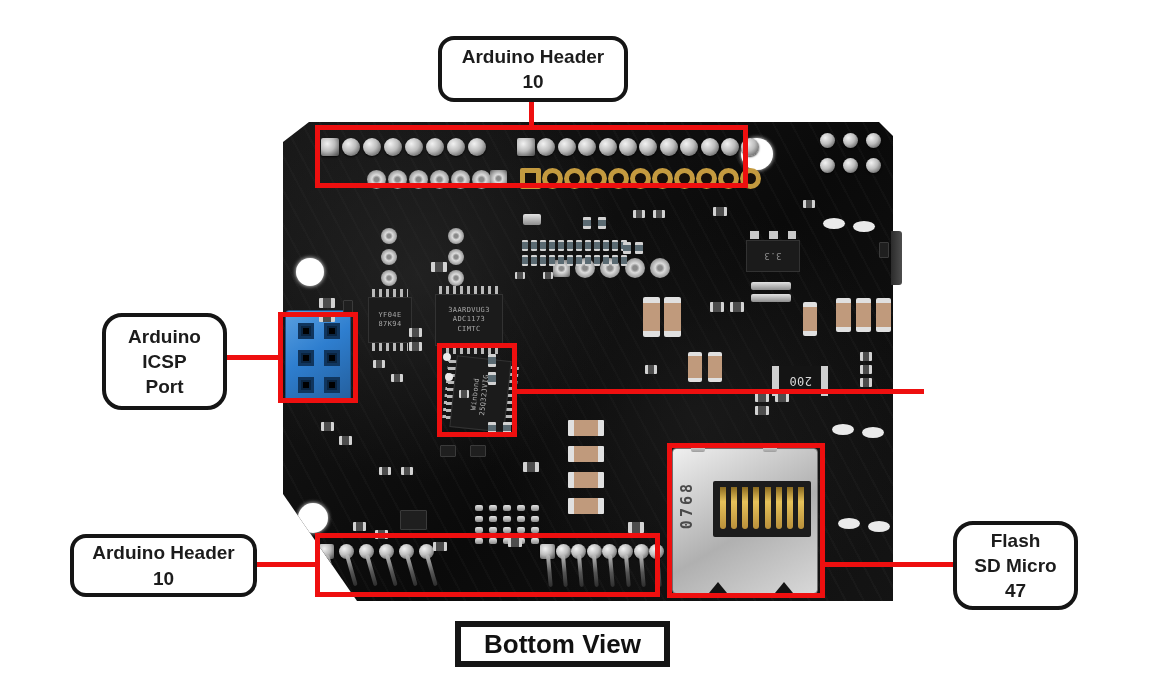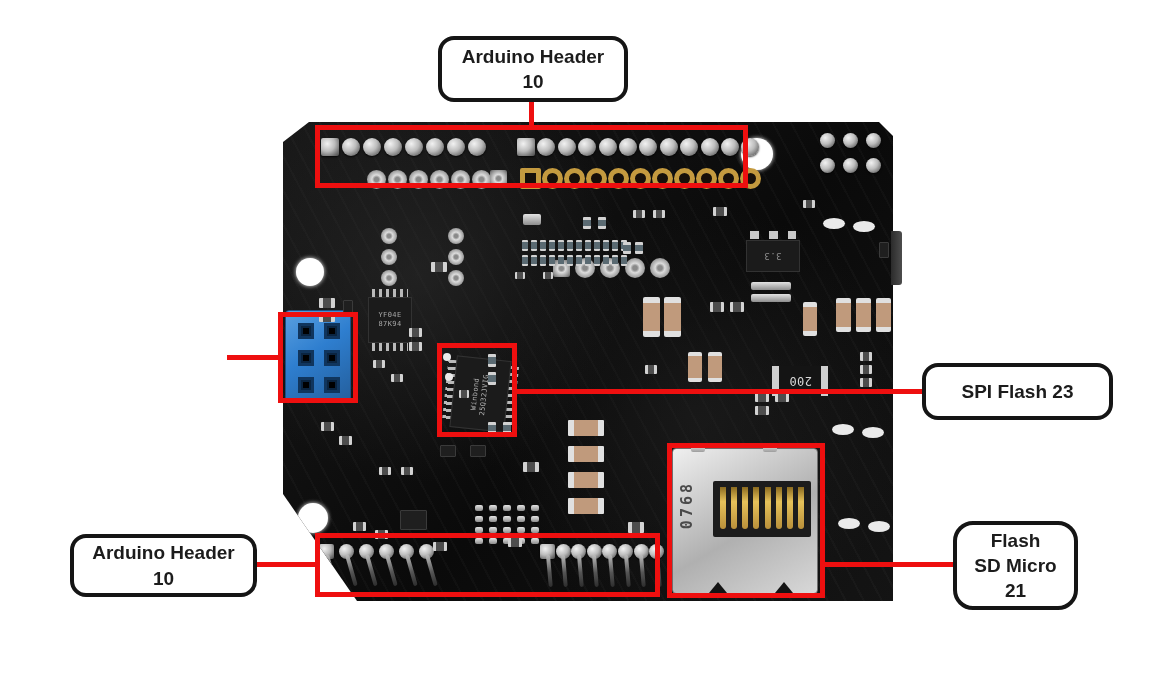--- a/index.html
+++ b/index.html
@@ -102,20 +102,25 @@
 </head>
 <body>
 
 <div class="canvas">
 
   <div class="board" id="board">
 
     <div class="chip" id="ic1">
       <span>YF04E</span>
       <span>87K94</span>
+    </div>
+    <div class="chip" id="ic2">
+      <span>3AARDVUG3</span>
+      <span>ADC1173</span>
+      <span>CIMTC</span>
     </div>
     <div class="chip chip-v" id="winbond">
       <div class="rot">
         <div>Winbond</div>
         <div>25Q32JVIG</div>
       </div>
     </div>
     <div class="chip" id="regulator">
       <span>3.3</span>
     </div>
@@ -362,26 +367,29 @@
   <div class="cline" style="left:529px;top:100px;width:5px;height:27px;"></div>
   <div class="cline" style="left:227px;top:355px;width:53px;height:5px;"></div>
   <div class="cline" style="left:515px;top:389px;width:409px;height:5px;"></div>
   <div class="cline" style="left:256px;top:562px;width:61px;height:5px;"></div>
   <div class="cline" style="left:823px;top:562px;width:132px;height:5px;"></div>
 
   <div class="callout" id="cb-top">
     <span>Arduino Header</span>
     <span>10</span>
   </div>
-  <div class="callout" id="cb-spi">
-    <span>SPI Flash 23</span>
+  <div class="callout" id="cb-icsp">
+    <span>Arduino</span>
+    <span>ICSP</span>
+    <span>Port</span>
   </div>
   <div class="callout" id="cb-bh">
     <span>Arduino Header</span>
     <span>10</span>
   </div>
   <div class="callout" id="cb-sd">
     <span>Flash</span>
     <span>SD Micro</span>
-    <span>21</span>
+    <span>47</span>
   </div>
 
+  <div class="caption">Bottom View</div>
 </div>
 
 </body></html>

